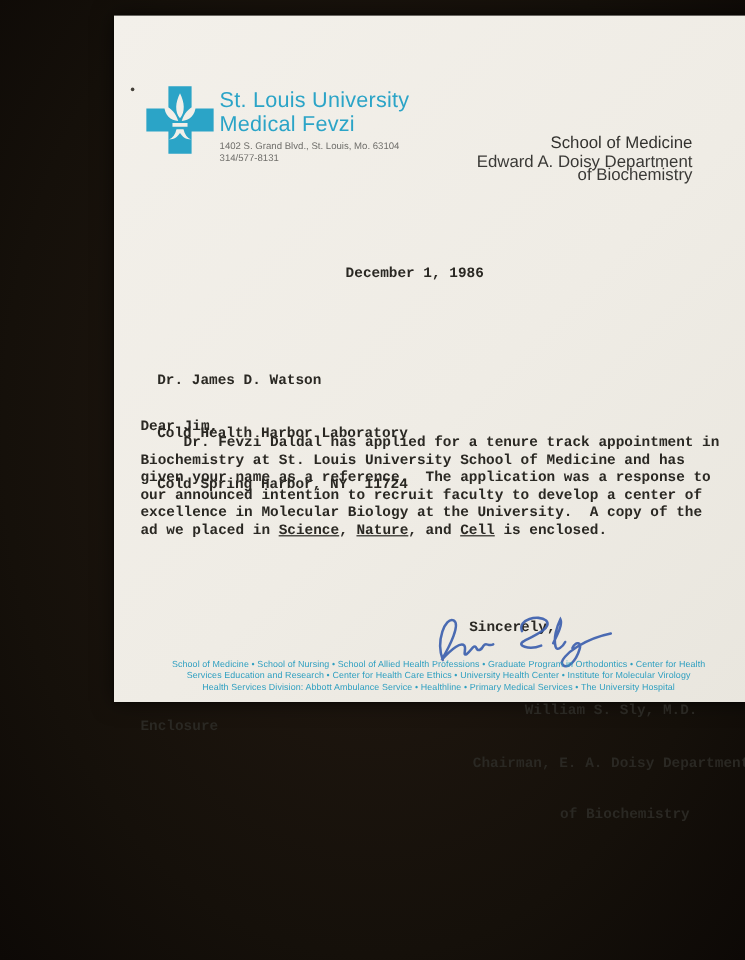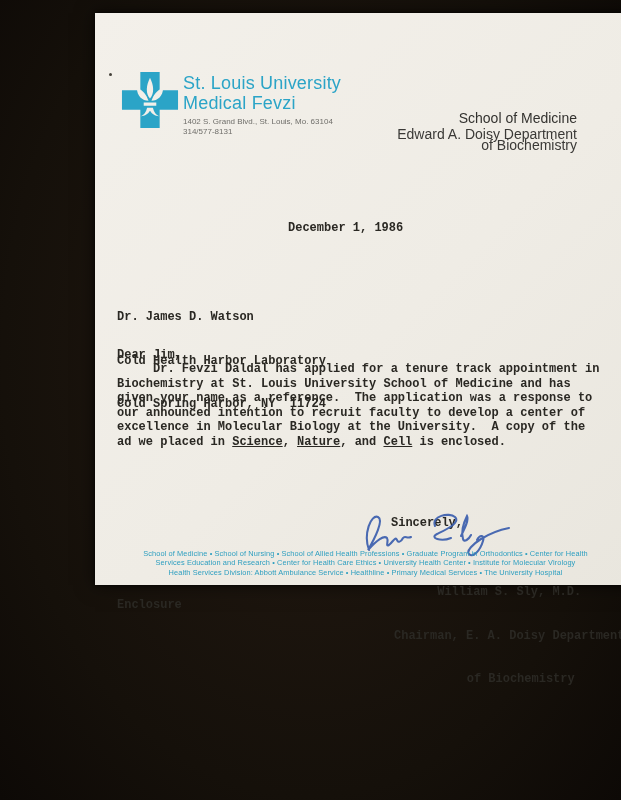--- a/index.html
+++ b/index.html
@@ -28,21 +28,21 @@
   .lh-dept { font-size:14px; color:#3a3936; line-height:11px; }
 
   
   .mono {
     font-family:"Liberation Mono", monospace;
     font-size:12px; line-height:14.5px; color:#29282533; color:#2a2823;
     white-space:pre-wrap;
     font-weight:bold;
   }
   .date { position:absolute; left:193px; top:208px; }
-  .recipient { position:absolute; left:22px; top:268px; }
+  .recipient { position:absolute; left:36px; top:268px; }
   .salutation { position:absolute; left:22px; top:335px; }
   .para { position:absolute; left:22px; width:487px; margin:0; text-indent:36px; }
   .para1 { top:349px; }
   .para2 { top:440px; }
   .u { text-decoration:underline; }
   .closing { position:absolute; left:296px; top:503px; }
   .signature { position:absolute; left:258px; top:495px; }
   .signer { position:absolute; left:299px; top:543px;text-align:center; }
   .signer .indent { padding-left:23px; }
   .enclosure { position:absolute; left:22px; top:585px; }

